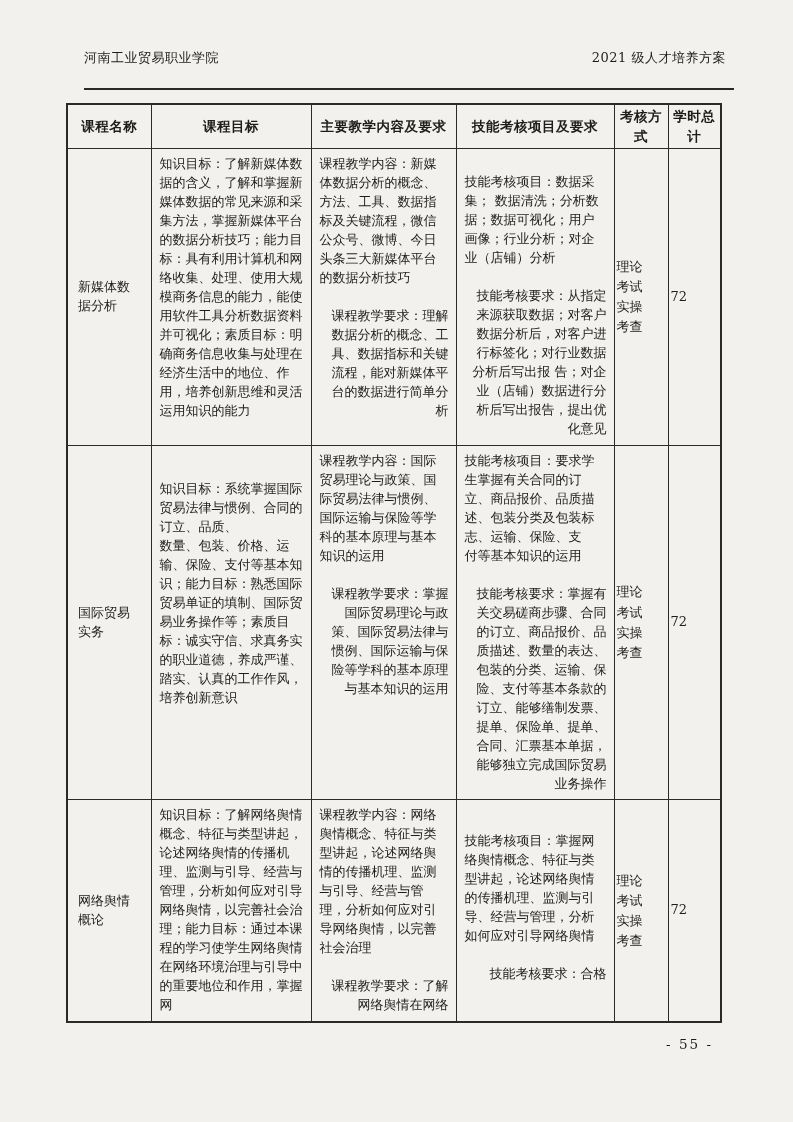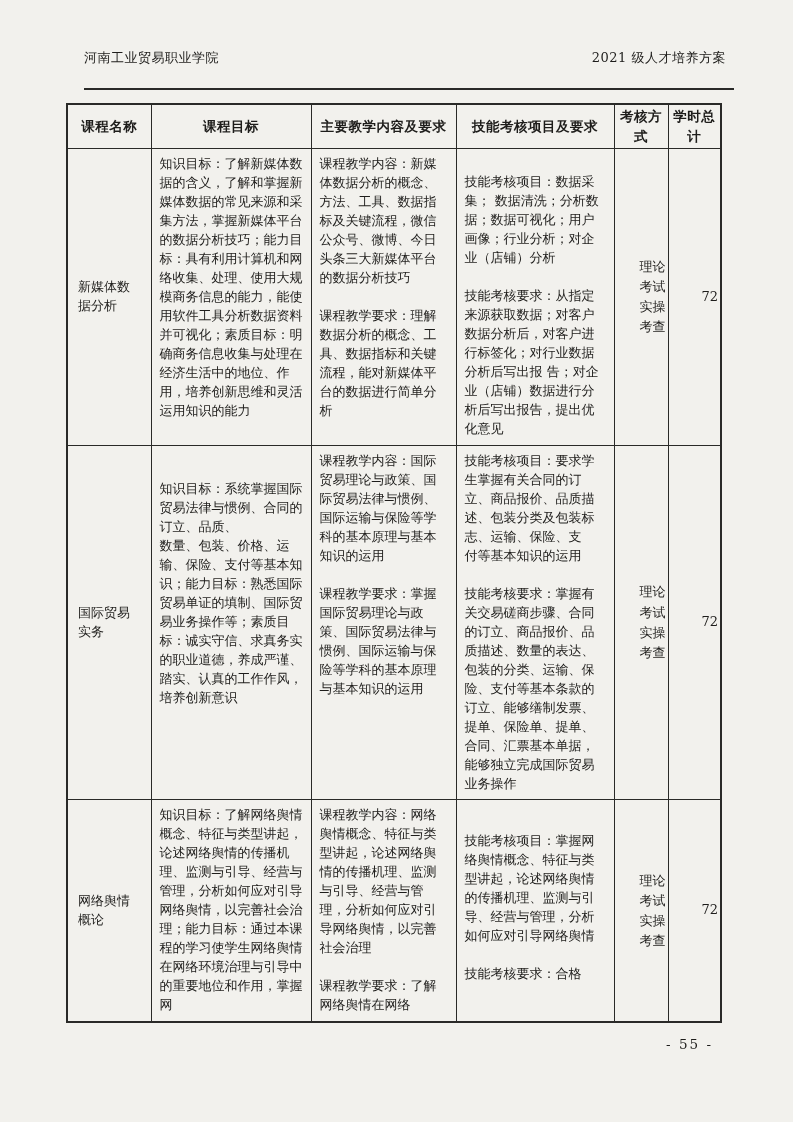--- a/index.html
+++ b/index.html
@@ -42,28 +42,28 @@
   tr.r1 { height:286px; }
   tr.r2 { height:294px; }
   tr.r3 { height:198px; }
 
   td.cell {
     vertical-align:top;
     padding:6px 7px 6px 8px;
     word-break:break-all;
   }
   .para { white-space:pre-line; }
-  .para + .para { margin-top:19px; }
+  .para + .para { margin-top:19px;text-align:right; }
 
   td.name-cell {
     vertical-align:middle; text-align:left;
     padding:4px 8px 4px 10px; word-break:break-all;
   }
   td.center-col {
-    vertical-align:middle; text-align:right;
+    vertical-align:middle; text-align:left;
     padding:2px; word-break:break-all;
   }
   .method-line { line-height:1.55; }
 
   
   tr.r1 td.assess-cell { padding-top:24px; }
   tr.r2 td.obj-cell    { padding-top:34px; }
   tr.r3 td.assess-cell { padding-top:32px; }
 
   

